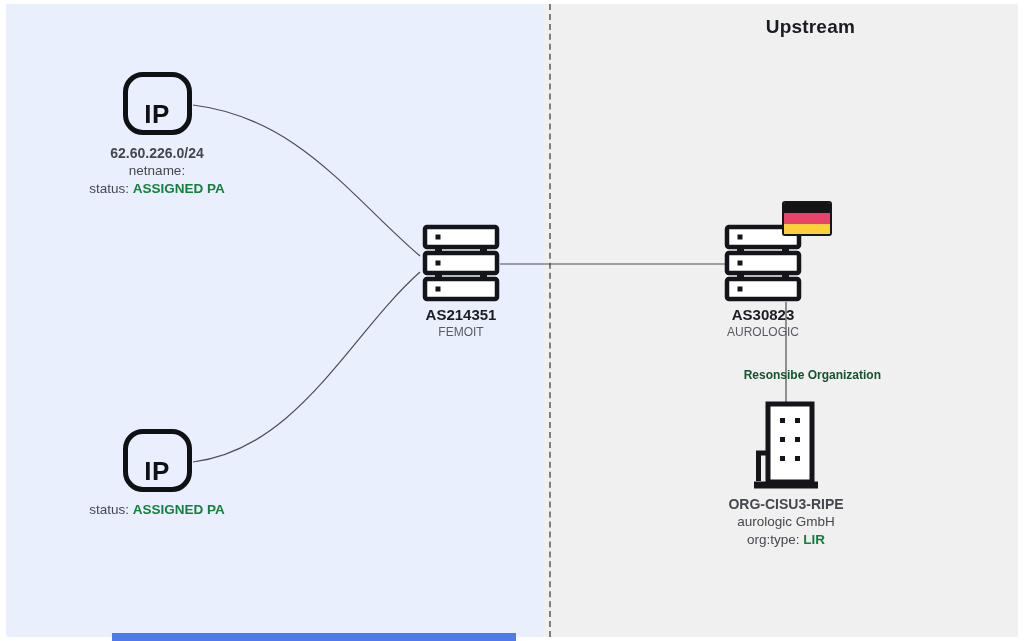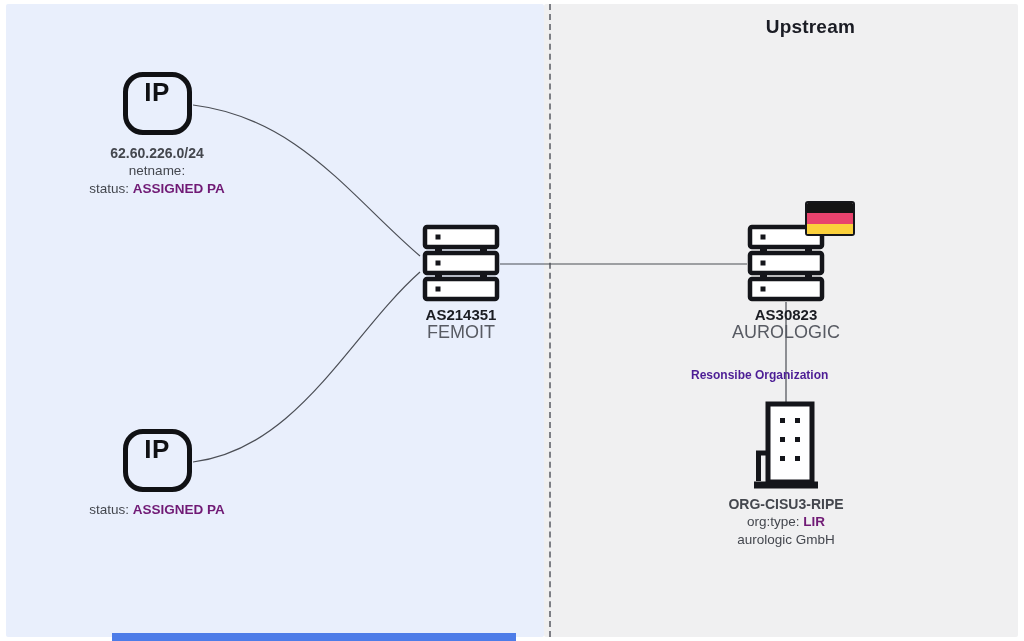--- a/index.html
+++ b/index.html
@@ -12,46 +12,46 @@
   #right-panel { left:544px; width:474px; background:#f0f0f1; border-radius:2px; }
   #divider { position:absolute; left:549px; top:4px; height:633px; width:0;
              border-left:2px dashed #7d7f85; }
 
   #upstream-label { position:absolute; top:16px; right:29px; font-size:19px;
                     font-weight:700; color:#1a1c24; letter-spacing:.2px; }
 
   svg.wires { position:absolute; left:0; top:0; z-index:1; }
   .node { position:absolute; z-index:2; text-align:center; }
   .node .line { font-size:13.5px; line-height:18px; color:#44474e; }
-  .b  { font-weight:700; color:#701a75; }
+  .b  { font-weight:700; color:#15803d; }
   .gray { color:#585b63; }
 
   
   .ip-icon { width:69px; height:63px; border:5.5px solid #101114; border-radius:20px;
-             margin:0 auto 9px auto; display:flex; align-items:flex-start; justify-content:center;
+             margin:0 auto 9px auto; display:flex; align-items:flex-end; justify-content:center;
              background:transparent; }
   .ip-icon span { font-size:26px; font-weight:800; color:#101114; letter-spacing:.5px; }
 
   #node-ip1 { left:7px;  top:72px;  width:300px; }
   #node-ip2 { left:7px;  top:429px; width:300px; }
   #node-ip1 .cidr, #node-ip2 .cidr { font-size:14px; }
 
   #node-as1 { left:386px; top:224px; width:150px; }
-  #node-as2 { left:711px; top:224px; width:150px; }
+  #node-as2 { left:688px; top:224px; width:150px; }
   .asn-id   { font-size:15px; font-weight:700; color:#1b1d23; margin-top:0; line-height:18px; }
-  .asn-name { font-size:18px; color:#585b63; line-height:17px; }
+  .asn-name { font-size:12px; color:#585b63; line-height:17px; }
 
   
   #flag-de { position:absolute; left:94px; top:-23px; width:50px; height:35px;
              border:2.5px solid #15161a; border-radius:3px; overflow:hidden; z-index:3;
              display:flex; flex-direction:column; }
   #flag-de div { flex:1; }
 
   #relation-label { position:absolute; left:691px; top:368px; width:190px; z-index:2;
-                    text-align:left; font-size:12px; font-weight:700; color:#4c1d95; }
+                    text-align:right; font-size:12px; font-weight:700; color:#14532d; }
 
   #node-org { left:711px; top:401px; width:150px; }
   #node-org .org-id { font-size:14px; }
 
   #scrollbar-thumb { position:absolute; left:112px; top:633px; width:404px; height:8px;
                      z-index:4; }
 </style>
 </head>
 <body>
 
@@ -139,22 +139,22 @@
       <path d="M2,52 H14 M4.5,52 V80" fill="none" stroke="#14151a" stroke-width="5"></path>
       <line x1="0" y1="84" x2="64" y2="84" stroke="#14151a" stroke-width="7"></line>
       <rect x="26" y="17" width="5" height="5" fill="#14151a"></rect>
       <rect x="41" y="17" width="5" height="5" fill="#14151a"></rect>
       <rect x="26" y="36" width="5" height="5" fill="#14151a"></rect>
       <rect x="41" y="36" width="5" height="5" fill="#14151a"></rect>
       <rect x="26" y="55" width="5" height="5" fill="#14151a"></rect>
       <rect x="41" y="55" width="5" height="5" fill="#14151a"></rect>
     </svg>
     <div class="line org-id b">ORG-CISU3-RIPE</div>
+    <div class="line gray">aurologic GmbH</div>
     <div class="line">
       <span>org:type:</span>
       <span class="b">LIR</span>
     </div>
-    <div class="line gray">aurologic GmbH</div>
   </div>
 
   <div id="scrollbar-thumb" style="background: rgb(77, 124, 232);"></div>
 
 </div>
 
 </body></html>

